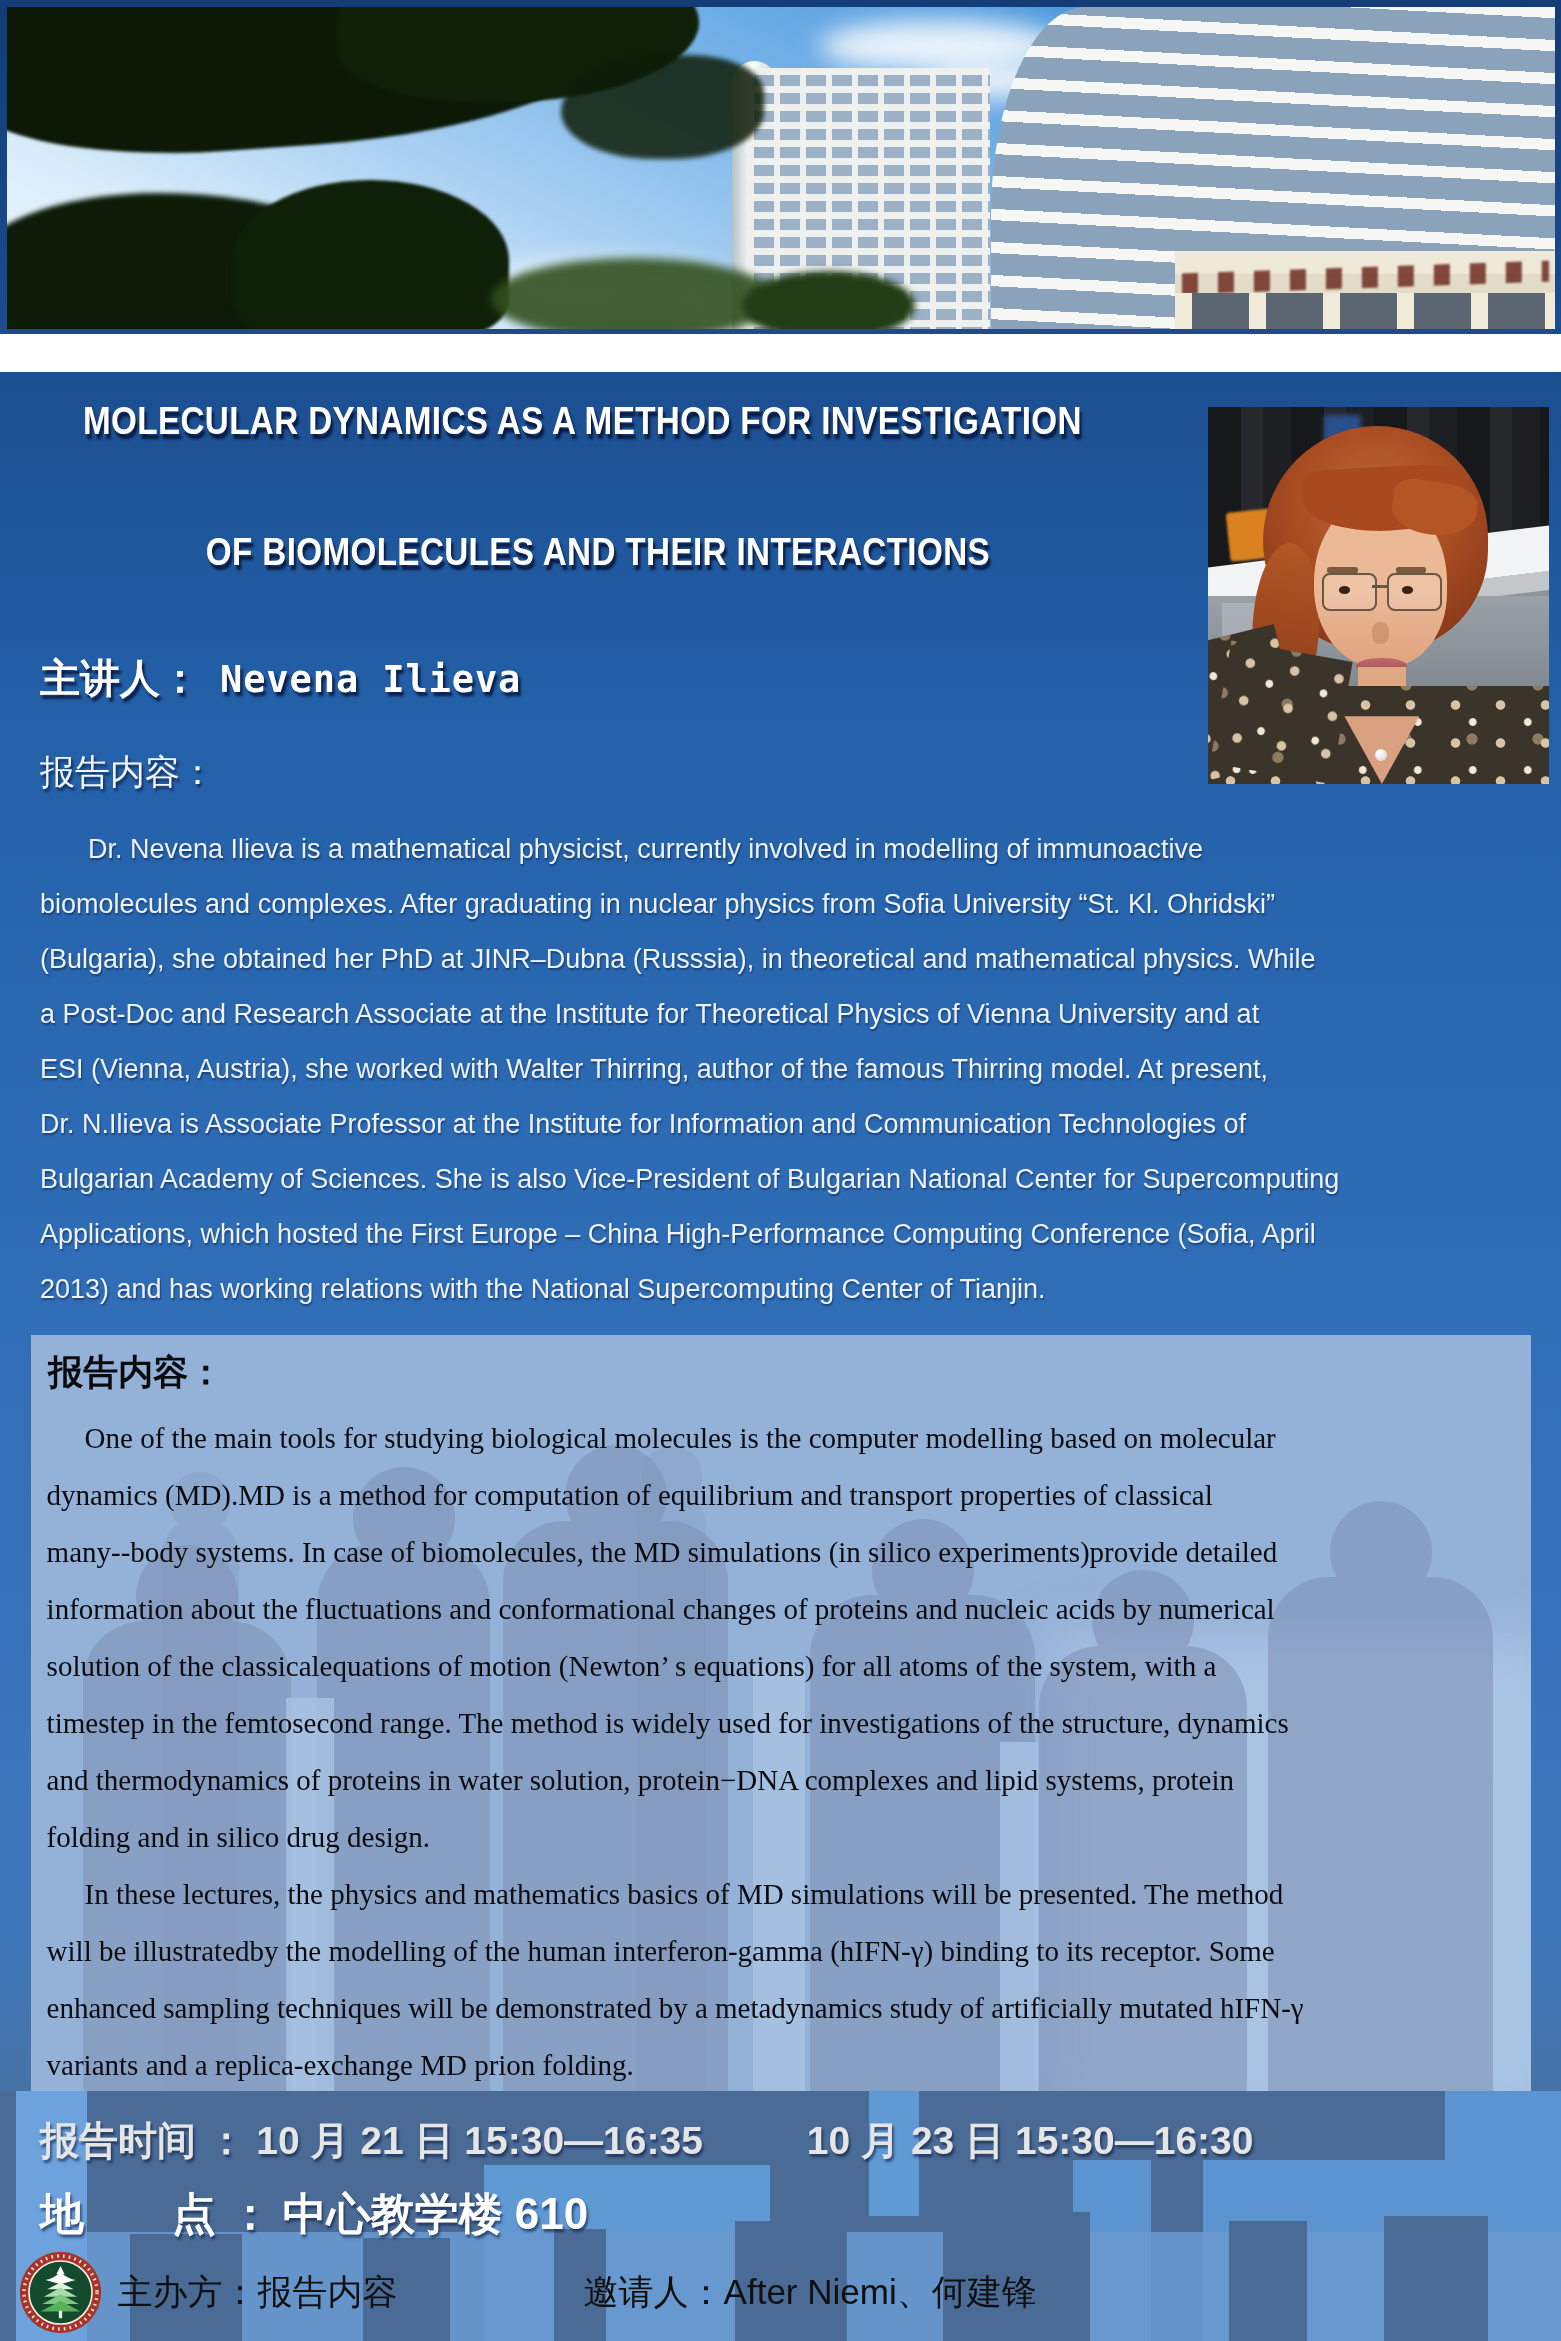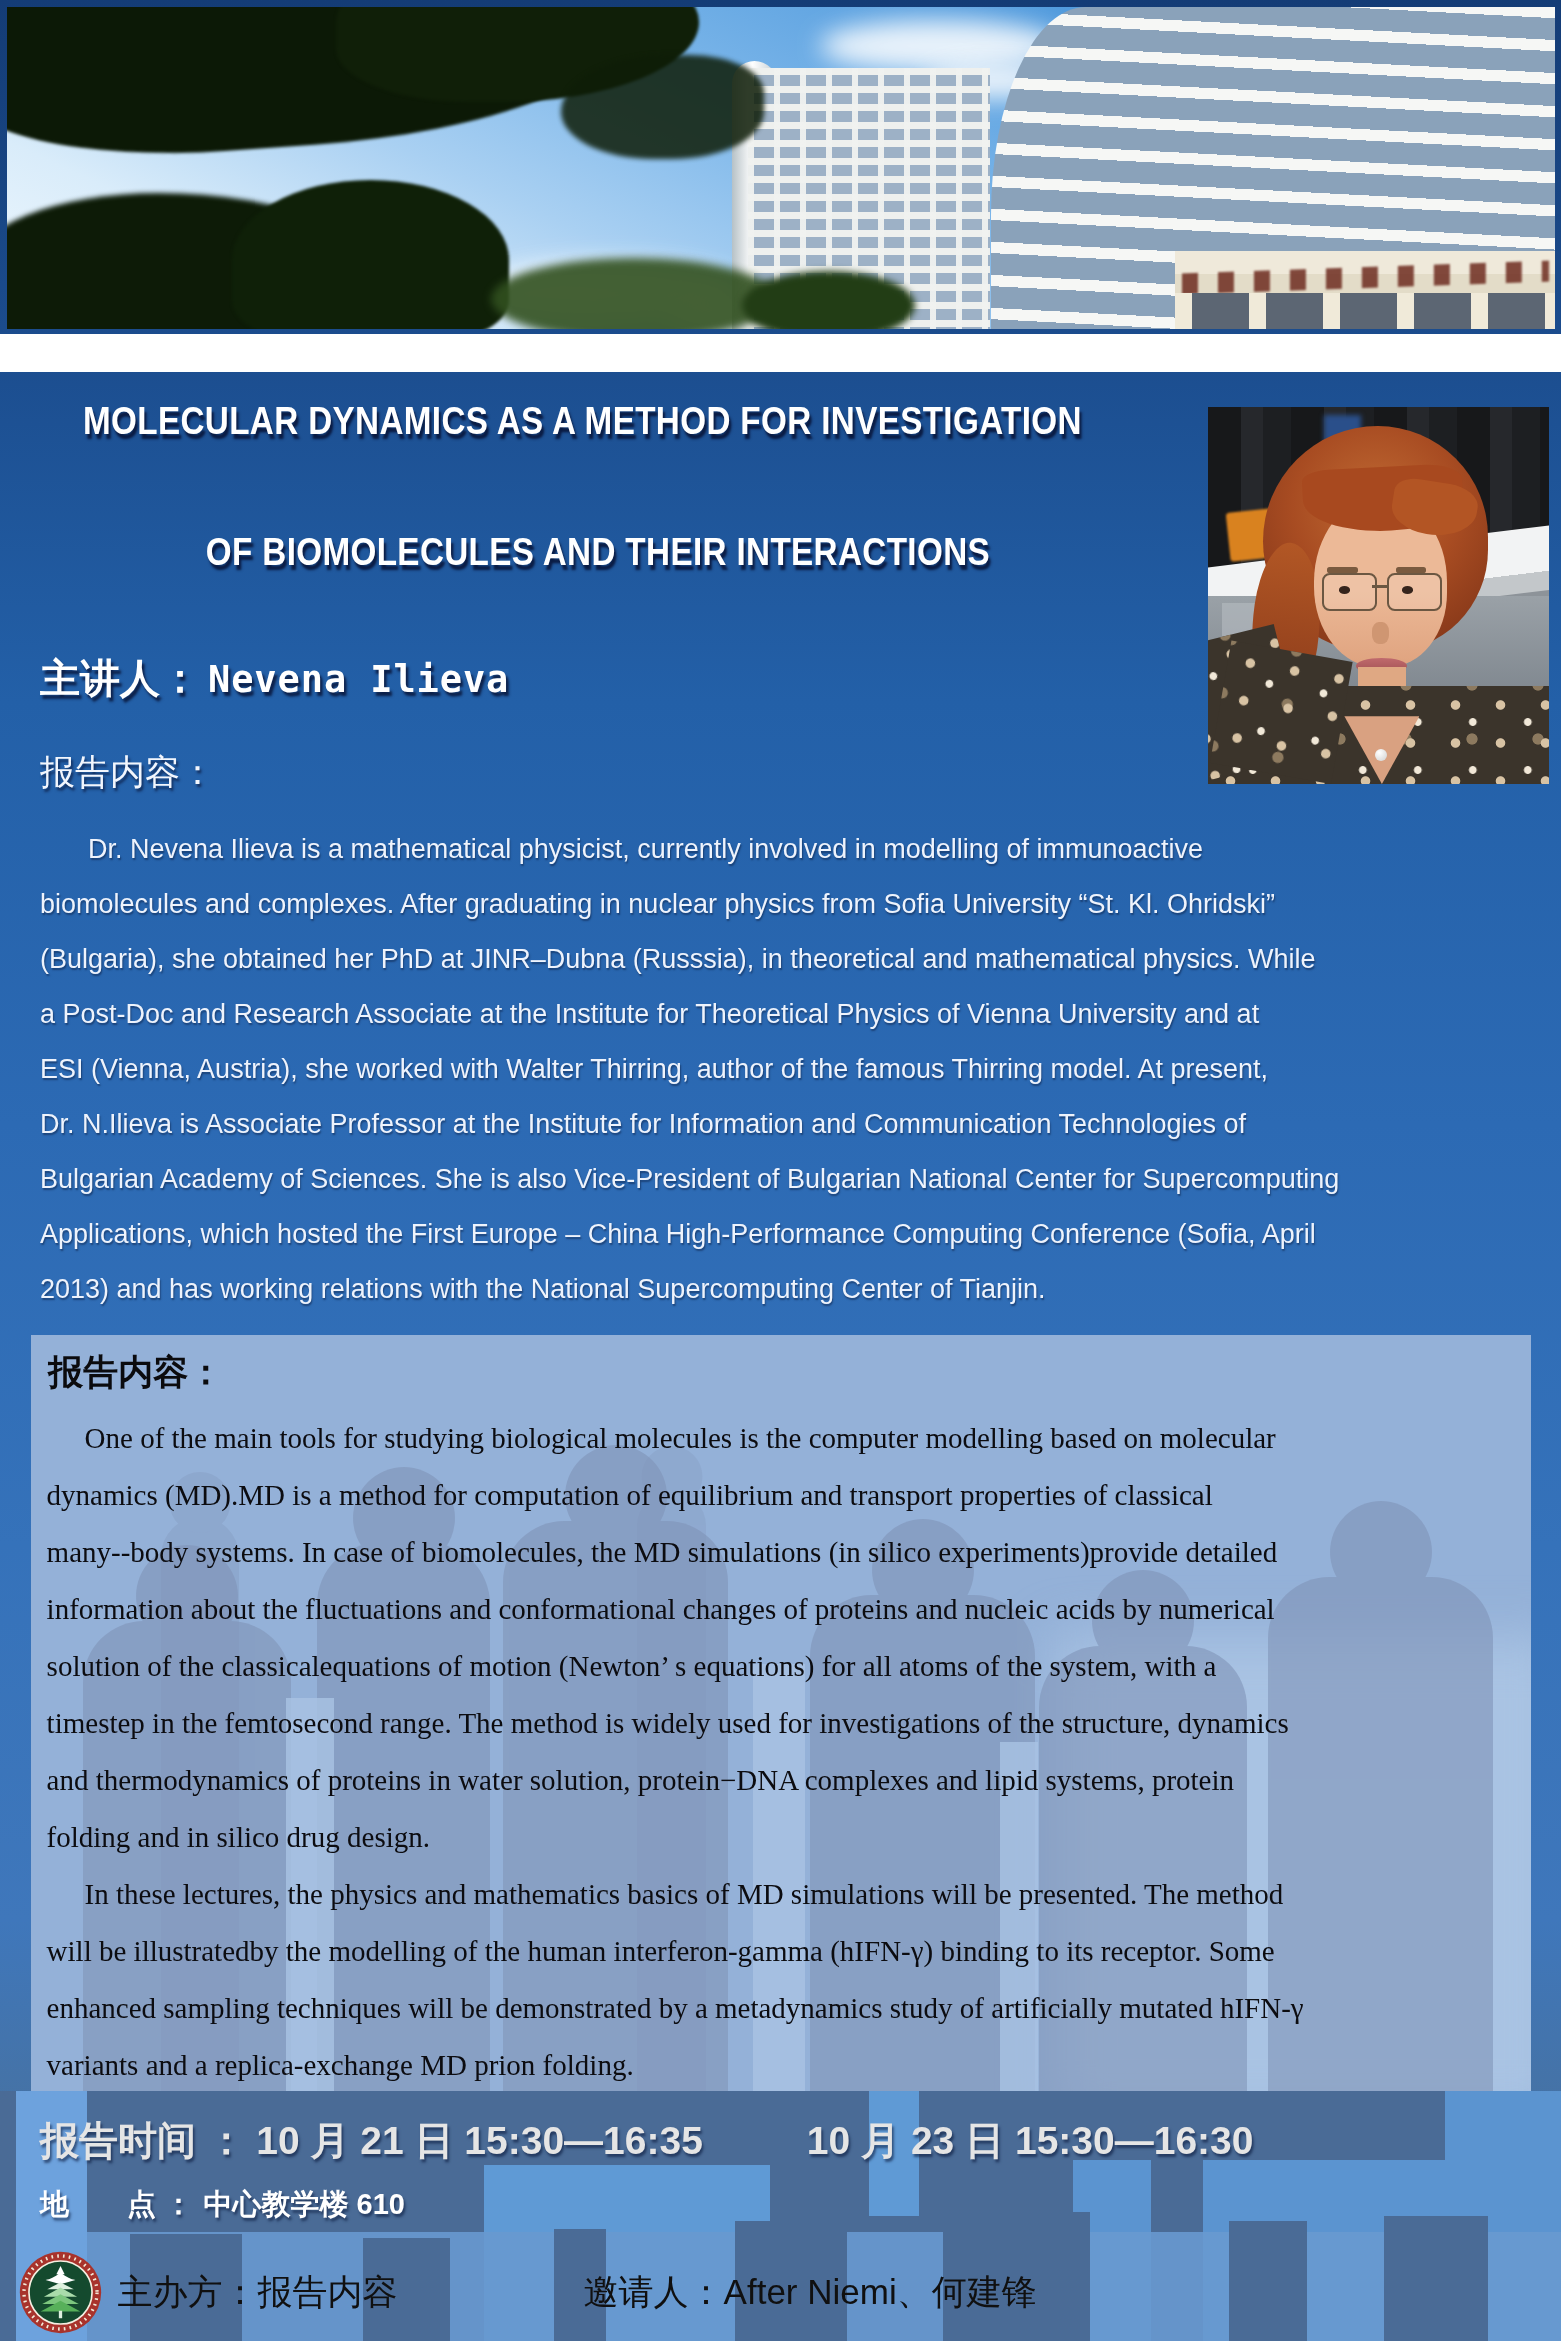--- a/index.html
+++ b/index.html
@@ -73,21 +73,21 @@
     background-size:45px 38px,55px 48px,66px 54px;background-position:0 0,17.3px 12px,33px 26px;}
   .p-shL{left:-4%;bottom:0;width:34%;height:36%;transform:rotate(-14deg);transform-origin:bottom left;}
   .p-shR{right:-4%;bottom:0;width:36%;height:33%;transform:rotate(10deg);transform-origin:bottom right;}
   .p-chest{left:40%;bottom:0;width:22%;height:18%;background:#d9a181;clip-path:polygon(0 0,100% 0,50% 100%);}
   .p-pearl{left:49%;bottom:6%;width:12px;height:12px;border-radius:50%;
     background:radial-gradient(circle at 35% 30%,#ffffff,#cfcfcf);}
 
   
   .speaker{position:absolute;left:40px;top:651px;color:#fff;font-size:40px;font-weight:bold;
     text-shadow:2.6px 3.5px 2.6px rgba(8,20,55,.85);}
-  .speaker .name{font-family:"DejaVu Sans Mono",monospace;font-size:37px;letter-spacing:0.9px;margin-left:8px;}
+  .speaker .name{font-family:"DejaVu Sans Mono",monospace;font-size:37px;letter-spacing:0.9px;margin-left:20px;}
   .intro-h{position:absolute;left:40px;top:749px;color:#f2f6fd;font-size:35px;
     text-shadow:1.7px 2.6px 2.6px rgba(8,20,55,.7);}
   .intro{position:absolute;left:40px;top:822px;width:1492px;font-size:27px;line-height:55px;
     color:#eef3fc;text-shadow:0.9px 1.7px 1.7px rgba(10,25,60,.5);}
   .indent{text-indent:48px;}
 
   
   .box{position:absolute;left:31px;top:1335px;width:1500px;height:756px;background:#94b1d8;overflow:hidden;}
   .box-light{position:absolute;right:-35px;top:40%;width:34%;height:64%;background:#a9c3e3;filter:blur(26px);}
   .sp{position:absolute;background:#8094b8;border-radius:61px 61px 0 0;opacity:.6;}
@@ -105,21 +105,21 @@
   .bshapes>div{position:absolute;}
   .bs-base{inset:0;background:#4a6b96;}
   .bs{background:#5f9ad5;}
   .db{background:#4a6b96;}
 
   
   .time{position:absolute;left:40px;top:2114px;z-index:3;display:flex;color:#e5e5e5;font-size:39px;font-weight:bold;
     text-shadow:1.7px 2.6px 2.6px rgba(10,25,60,.6);}
   .time .t2{margin-left:104px;}
   .time .lbl{margin-right:10.4px;}
-  .place{position:absolute;left:40px;top:2185px;z-index:3;display:flex;color:#fff;font-size:29px;font-weight:bold;
+  .place{position:absolute;left:40px;top:2185px;z-index:3;display:flex;color:#fff;font-size:44px;font-weight:bold;
     text-shadow:1.7px 2.6px 2.6px rgba(10,25,60,.6);}
   .place .lbl{margin-right:10.4px;}
   .footer{position:absolute;left:19px;top:2249px;width:1523px;height:87px;z-index:3;
     display:flex;align-items:center;color:#101010;font-size:35px;}
   .footer .org{margin-left:15.6px;}
   .footer .inv{margin-left:186px;}
 </style>
 </head>
 <body>
 

